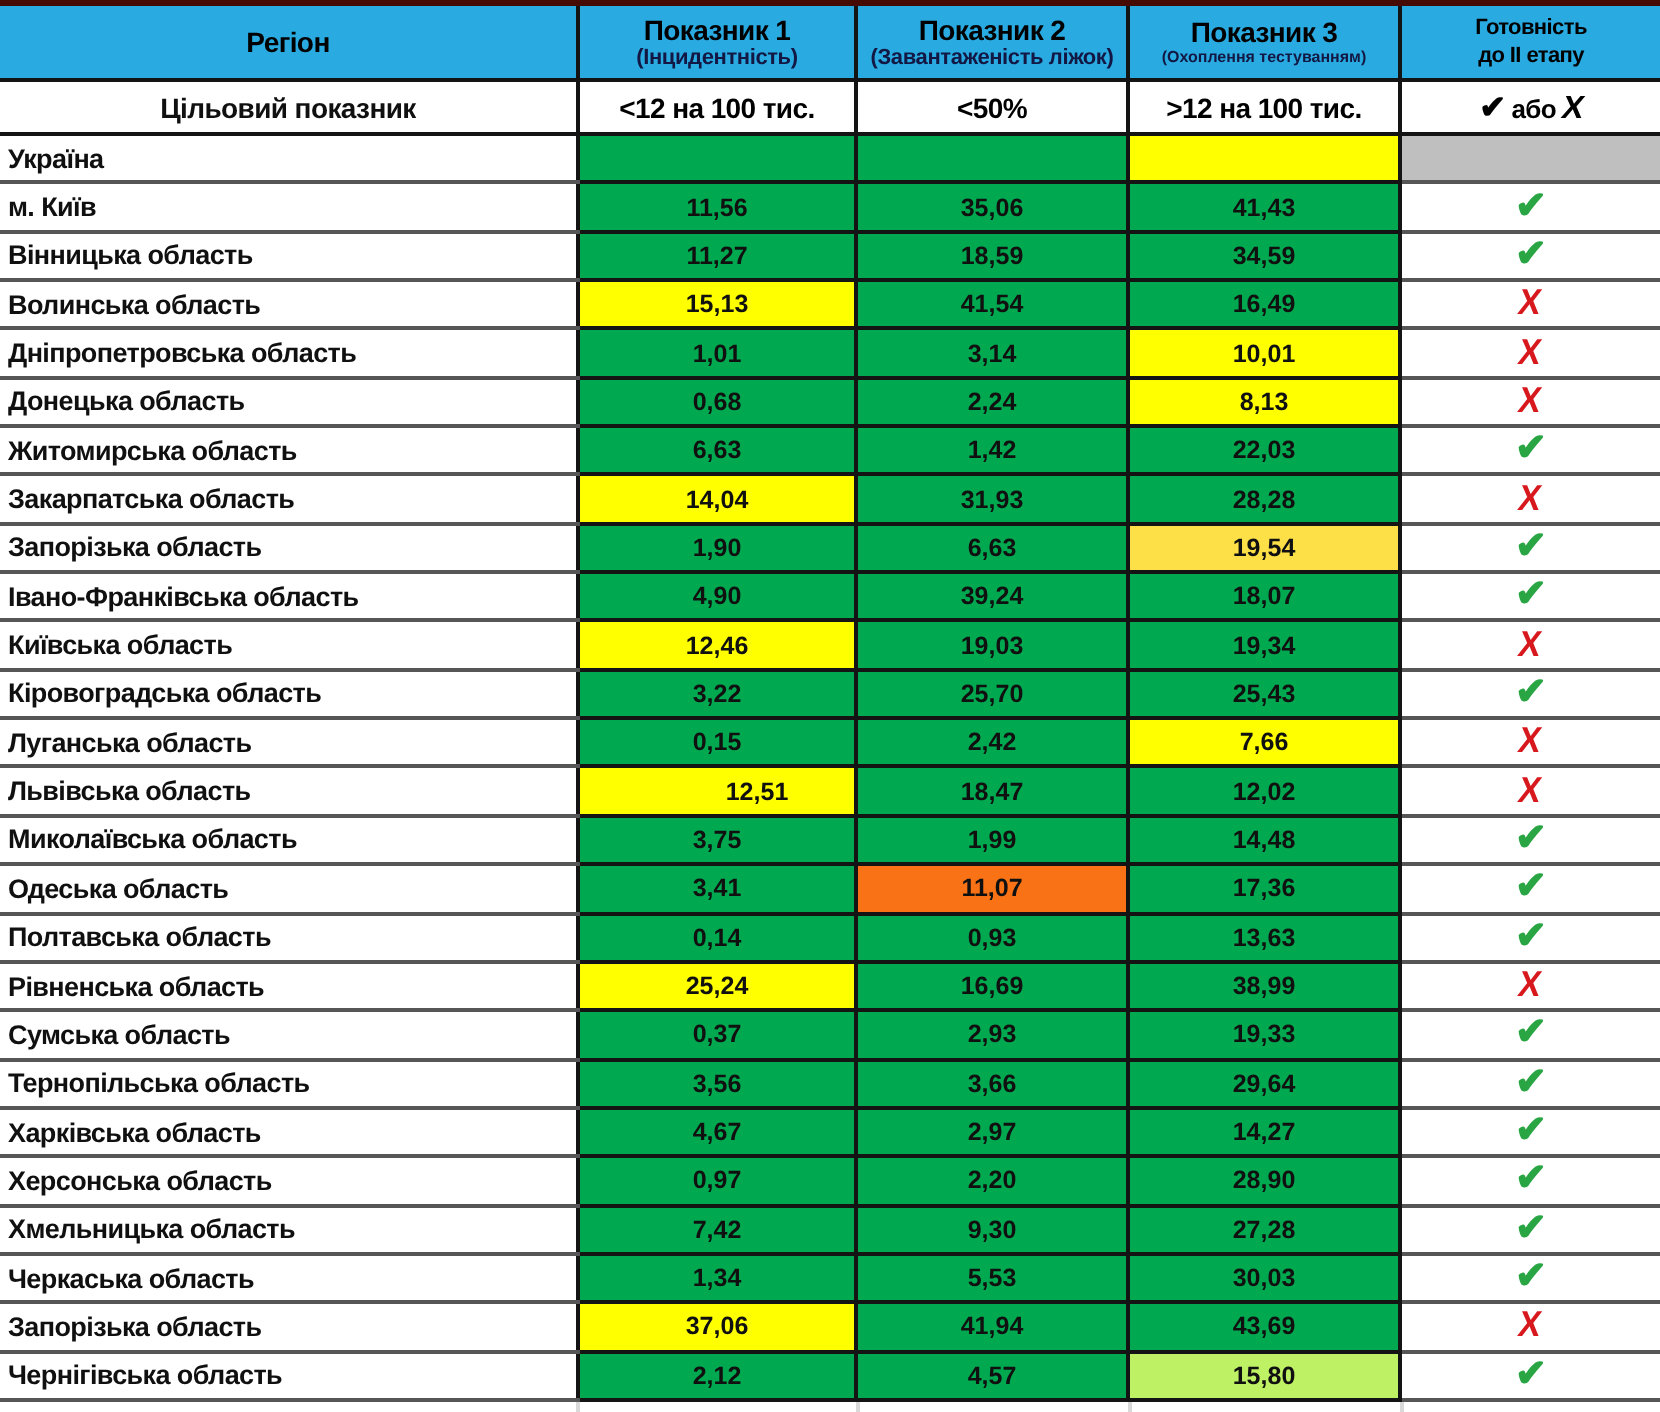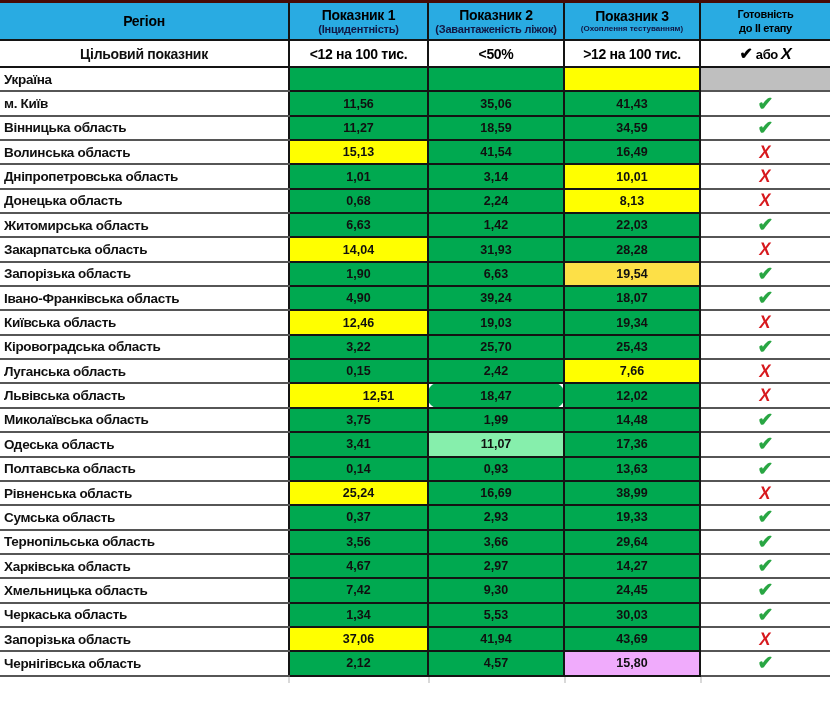--- a/index.html
+++ b/index.html
@@ -252,35 +252,35 @@
         <tr>
           <td class="region">Луганська область</td>
           <td class="val" style="background: rgb(0, 169, 80);">0,15</td>
           <td class="val" style="background: rgb(0, 169, 80);">2,42</td>
           <td class="val" style="background: rgb(255, 255, 0);">7,66</td>
           <td class="ready"><span class="cross">Х</span></td>
         </tr>
         <tr>
           <td class="region">Львівська область</td>
           <td class="val" style="background: rgb(255, 255, 0); padding-left: 40px;">12,51</td>
-          <td class="val" style="background: rgb(0, 169, 80); border-radius: 10px;">18,47</td>
+          <td class="val" style="background: rgb(0, 169, 80);">18,47</td>
           <td class="val" style="background: rgb(0, 169, 80);">12,02</td>
           <td class="ready"><span class="cross">Х</span></td>
         </tr>
         <tr>
           <td class="region">Миколаївська область</td>
           <td class="val" style="background: rgb(0, 169, 80);">3,75</td>
           <td class="val" style="background: rgb(0, 169, 80);">1,99</td>
           <td class="val" style="background: rgb(0, 169, 80);">14,48</td>
           <td class="ready"><span class="check">✔</span></td>
         </tr>
         <tr>
           <td class="region">Одеська область</td>
           <td class="val" style="background: rgb(0, 169, 80);">3,41</td>
-          <td class="val" style="background: #86efac; margin-top: 24px;">11,07</td>
+          <td class="val" style="background: #f97316; margin-top: 24px;">11,07</td>
           <td class="val" style="background: rgb(0, 169, 80);">17,36</td>
           <td class="ready"><span class="check">✔</span></td>
         </tr>
         <tr>
           <td class="region">Полтавська область</td>
           <td class="val" style="background: rgb(0, 169, 80);">0,14</td>
           <td class="val" style="background: rgb(0, 169, 80);">0,93</td>
           <td class="val" style="background: rgb(0, 169, 80);">13,63</td>
           <td class="ready"><span class="check">✔</span></td>
         </tr>
@@ -306,45 +306,52 @@
           <td class="ready"><span class="check">✔</span></td>
         </tr>
         <tr>
           <td class="region">Харківська область</td>
           <td class="val" style="background: rgb(0, 169, 80);">4,67</td>
           <td class="val" style="background: rgb(0, 169, 80);">2,97</td>
           <td class="val" style="background: rgb(0, 169, 80);">14,27</td>
           <td class="ready"><span class="check">✔</span></td>
         </tr>
         <tr>
+          <td class="region">Херсонська область</td>
+          <td class="val" style="background: rgb(0, 169, 80);">0,97</td>
+          <td class="val" style="background: rgb(0, 169, 80);">2,20</td>
+          <td class="val" style="background: rgb(0, 169, 80);">28,90</td>
+          <td class="ready"><span class="check">✔</span></td>
+        </tr>
+        <tr>
           <td class="region">Хмельницька область</td>
           <td class="val" style="background: rgb(0, 169, 80);">7,42</td>
           <td class="val" style="background: rgb(0, 169, 80);">9,30</td>
-          <td class="val" style="background: rgb(0, 169, 80);">24,45</td>
+          <td class="val" style="background: rgb(0, 169, 80);">27,28</td>
           <td class="ready"><span class="check">✔</span></td>
         </tr>
         <tr>
           <td class="region">Черкаська область</td>
           <td class="val" style="background: rgb(0, 169, 80);">1,34</td>
           <td class="val" style="background: rgb(0, 169, 80);">5,53</td>
           <td class="val" style="background: rgb(0, 169, 80);">30,03</td>
           <td class="ready"><span class="check">✔</span></td>
         </tr>
         <tr>
           <td class="region">Запорізька область</td>
           <td class="val" style="background: rgb(255, 255, 0);">37,06</td>
           <td class="val" style="background: rgb(0, 169, 80);">41,94</td>
           <td class="val" style="background: rgb(0, 169, 80);">43,69</td>
           <td class="ready"><span class="cross">Х</span></td>
         </tr>
         <tr>
           <td class="region">Чернігівська область</td>
           <td class="val" style="background: rgb(0, 169, 80);">2,12</td>
           <td class="val" style="background: rgb(0, 169, 80);">4,57</td>
-          <td class="val" style="background: #f0abfc; margin-top: 40px;">15,80</td>
+          <td class="val" style="background: #bef264; margin-top: 40px;">15,80</td>
           <td class="ready"><span class="check">✔</span></td>
         </tr>
       </tbody>
   </table>
 
   <div class="bottom-sliver">
     <span class="tick" style="left:288px"></span>
     <span class="tick" style="left:428px"></span>
     <span class="tick" style="left:564px"></span>
     <span class="tick" style="left:700px"></span>

